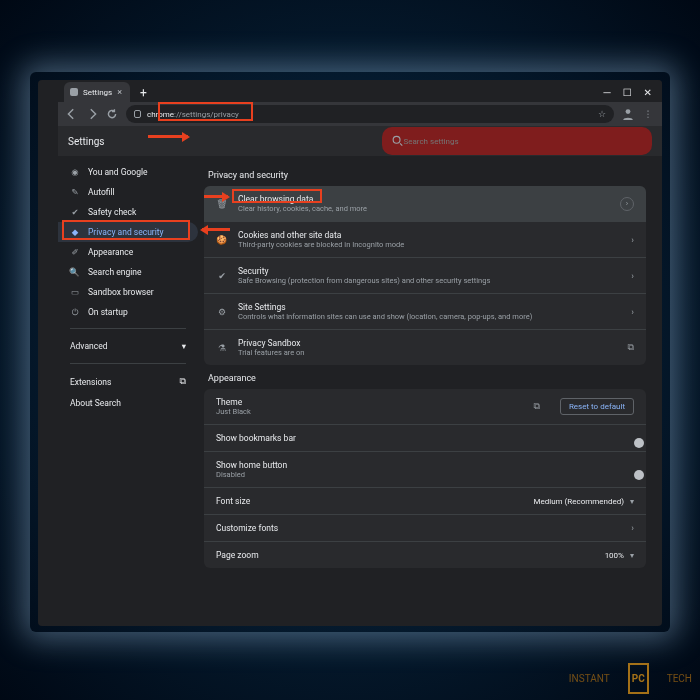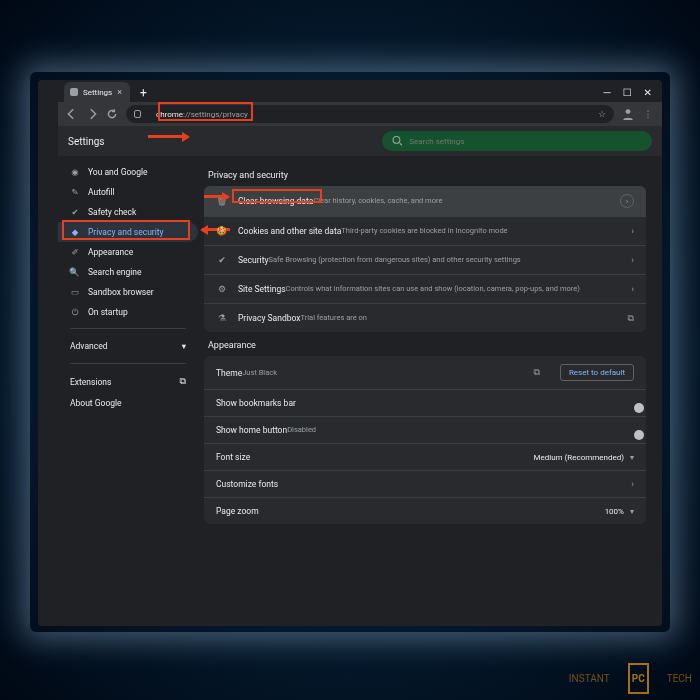--- a/index.html
+++ b/index.html
@@ -12,30 +12,30 @@
   .favicon { width: 8px; height: 8px; border-radius: 2px; background: #9aa0a6; }
   .tab-title { font-size: 8px; color: #e8eaed; }
   .tab-close { color: #bdc1c6; font-size: 9px; }
   .newtab { color: #e8eaed; font-size: 12px; margin-left: 6px; padding: 0 4px; height: 18px; display:flex; align-items:center; }
   .win-controls { margin-left: auto; display: flex; gap: 12px; padding-right: 10px; padding-bottom: 4px; color:#e8eaed; font-size:10px;}
   
   .toolbar { height: 24px; background: #35363a; display: flex; align-items: center; padding: 0 8px; gap: 8px; }
   .nav-icon { width: 12px; height: 12px; display:flex; align-items:center; justify-content:center; color:#9aa0a6; }
   .omnibox { flex:1; background:#202124; border-radius:12px; height:18px; display:flex; align-items:center; padding:0 8px; gap:6px; position:relative; }
   .lock { width:7px; height:8px; border:1px solid #9aa0a6; border-radius:2px; }
-  .url-text { font-size:8px; color:#9aa0a6; white-space:nowrap;margin-left:9px; }
+  .url-text { font-size:8px; color:#9aa0a6; white-space:nowrap; }
   .url-text .bold { color:#e8eaed; }
   .star { margin-left:auto; color:#9aa0a6; }
   .red-box-url { position:absolute; top:-3px; left:32px; width:95px; height:19px; border:2px solid #e8401f; pointer-events:none; }
   .arrow-url { position:absolute; top:5px; left:-12px; width:40px; height:0; border-top:3px solid #e8401f; }
   .arrow-url:after { content:""; position:absolute; right:-2px; top:-6px; border-left:8px solid #e8401f; border-top:5px solid transparent; border-bottom:5px solid transparent; }
   
   .settings-header { height: 30px; background:#292a2d; display:flex; align-items:center; padding:0 10px; gap:16px; }
   .settings-title { font-size: 10px; }
-  .search-pill { flex:0 0 270px; margin-left:auto; background:#14532d; height:20px; border-radius:10px; display:flex; align-items:center; padding:0 10px; gap:6px; }
+  .search-pill { flex:0 0 270px; margin-left:auto; background:#7f1d1d; height:28px; border-radius:10px; display:flex; align-items:center; padding:0 10px; gap:0; }
   .search-pill input { background:transparent; border:none; outline:none; color:#9aa0a6; font-size:8px; width:100%; }
   
   .settings-body { display:flex; height: calc(100% - 76px); }
   .sidebar { width:140px; padding:6px 0; }
   .side-item { display:flex; align-items:center; gap:8px; padding:5px 12px; font-size:8.5px; color:#e8eaed; position:relative; }
   .side-item.active { background:rgba(138,180,248,0.12); color:#8ab4f8; border-radius:0 12px 12px 0; }
   .side-icon { width:10px; height:10px; display:flex; align-items:center; justify-content:center; color:#9aa0a6; }
   .side-item.active .side-icon { color:#8ab4f8; }
   .side-sep { height:1px; background:#3c4043; margin:6px 12px; }
   .side-adv { display:flex; align-items:center; justify-content:space-between; padding:6px 12px; font-size:8.5px; }
@@ -44,21 +44,21 @@
   .arrow-side { position:absolute; top:6px; right:-32px; width:28px; border-top:3px solid #e8401f; }
   .arrow-side:before { content:""; position:absolute; left:-2px; top:-6px; border-right:8px solid #e8401f; border-top:5px solid transparent; border-bottom:5px solid transparent;}
   
   .main { flex:1; padding:6px 16px 6px 6px; overflow:hidden; }
   .section-title { font-size:9px; color:#e8eaed; margin:8px 0 6px 4px; }
   .card { background:#292a2d; border-radius:6px; overflow:hidden; }
   .row { display:flex; align-items:center; padding:8px 12px; gap:10px; border-top:1px solid #3c4043; position:relative; }
   .card .row:first-child { border-top:none; }
   .row.hl { background:#3c4043; }
   .row-icon { width:12px; height:12px; color:#9aa0a6; display:flex; align-items:center; justify-content:center; }
-  .row-text { display:flex; flex-direction:row; }
+  .row-text { display:flex; flex-direction:column; }
   .row-title { font-size:8.5px; color:#e8eaed; }
   .row-sub { font-size:7.5px; color:#9aa0a6; }
   .row-action { margin-left:auto; color:#9aa0a6; }
   .chev { width:14px; height:14px; border:1px solid #5f6368; border-radius:50%; display:flex; align-items:center; justify-content:center; font-size:8px;}
   .red-box-row { position:absolute; top:3px; left:28px; width:90px; height:14px; border:2px solid #e8401f; pointer-events:none; }
   .arrow-row { position:absolute; top:9px; left:-18px; width:42px; border-top:3px solid #e8401f; }
   .arrow-row:after { content:""; position:absolute; right:-2px; top:-6px; border-left:8px solid #e8401f; border-top:5px solid transparent; border-bottom:5px solid transparent;}
   .launch { font-size:9px; }
   
   .btn-reset { border:1px solid #5f6368; color:#8ab4f8; font-size:8px; padding:3px 8px; border-radius:3px; background:transparent; }
@@ -177,21 +177,21 @@
       <div class="side-adv">
           <span>Advanced</span>
           <span>▾</span>
         </div>
       <div class="side-sep"></div>
       <div class="side-ext">
           <span>Extensions</span>
           <span class="launch">⧉</span>
         </div>
       <div class="side-item">
-          <span>About Google</span>
+          <span>About Search</span>
         </div>
     </div>
 
     <div class="main">
       <div class="section-title">Privacy and security</div>
       <div class="card">
         <div class="row hl">
           <span class="row-icon">🗑</span>
           <div class="row-text">
               <span class="row-title">Clear browsing data</span>

